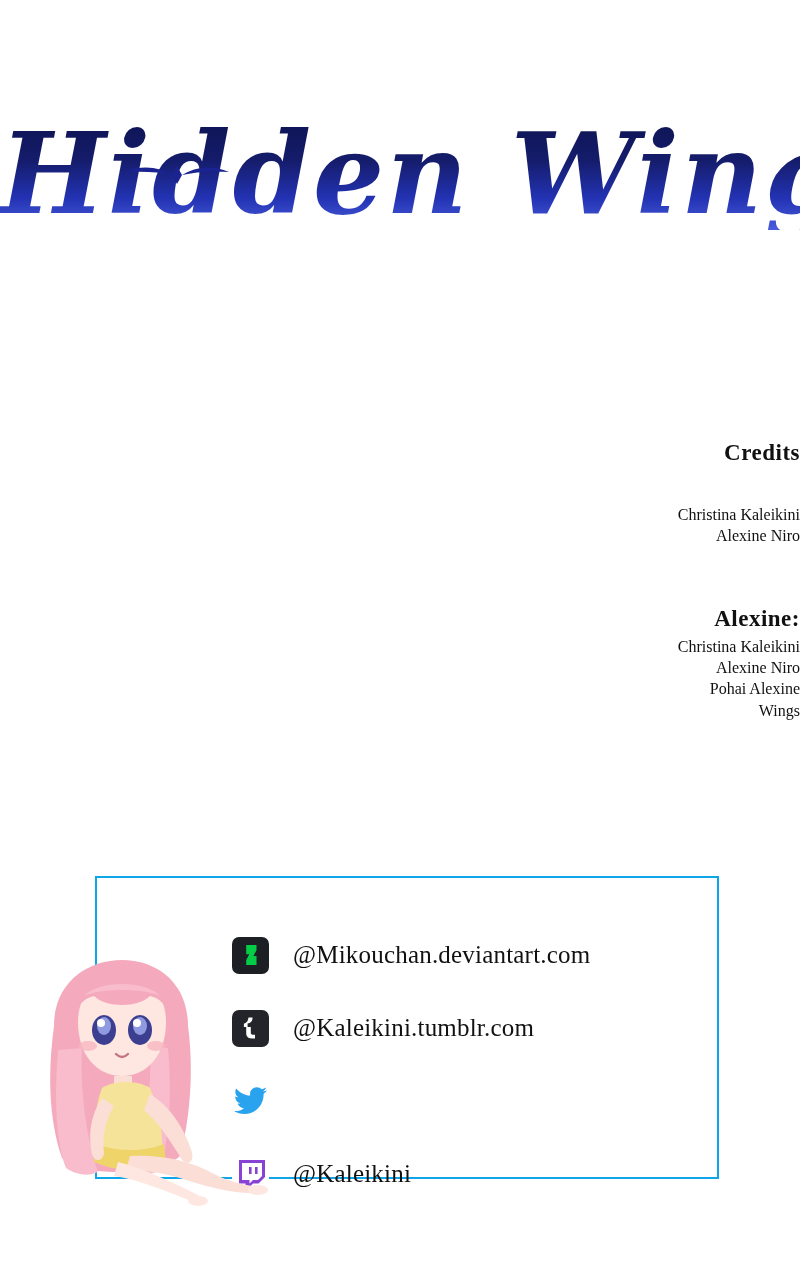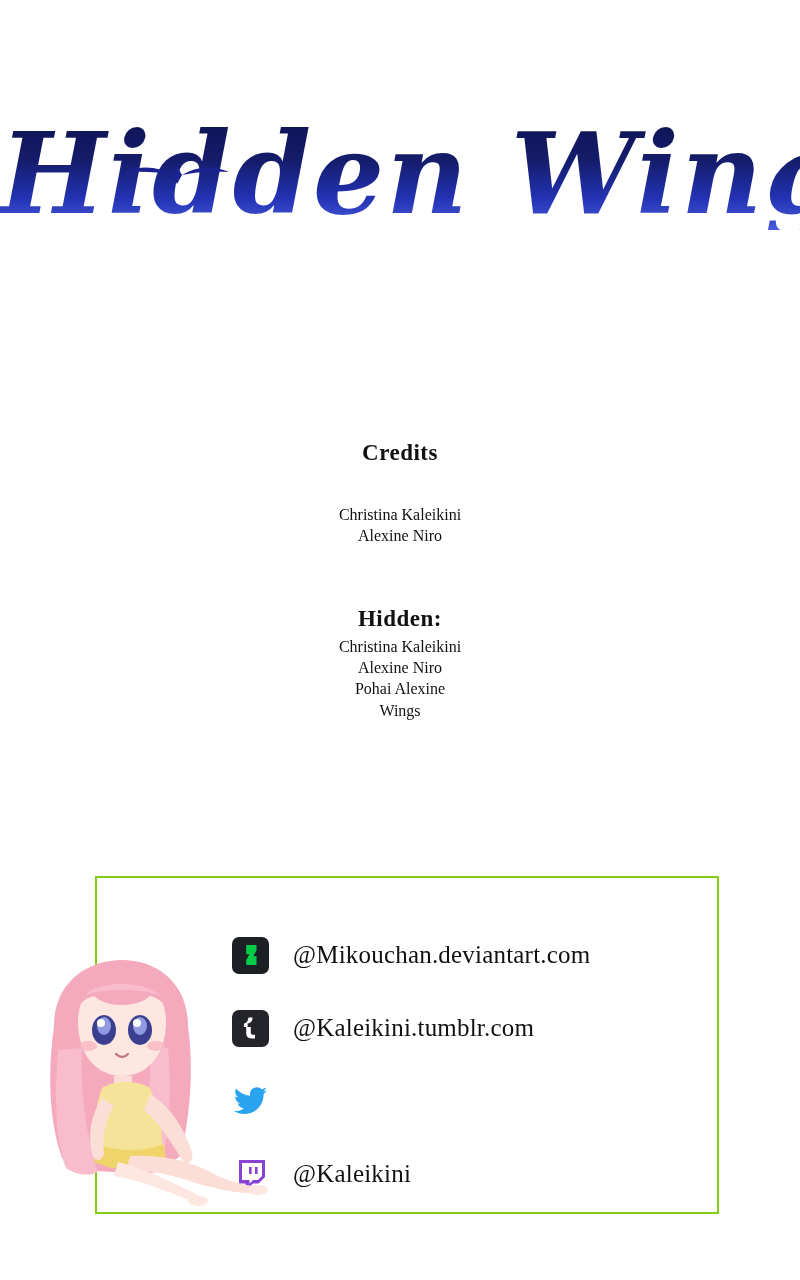--- a/index.html
+++ b/index.html
@@ -45,21 +45,21 @@
     left: 50%;
     transform: translateX(-278px);
   }
 
   
   .credits {
     position: absolute;
     top: 440px;
     left: 0;
     width: 800px;
-    text-align: center;
+    text-align: right;
   }
   .credits-heading {
     font-size: 23px;
     font-weight: 700;
     letter-spacing: 0.5px;
     margin: 0 0 0 0;
   }
   .section {
     margin-top: 38px;
   }
@@ -76,22 +76,22 @@
   .section.writers {
     margin-top: 60px;
   }
 
   
   .social-box {
     position: absolute;
     left: 95px;
     top: 876px;
     width: 624px;
-    height: 338px;
-    border: 2px solid #84cc16;
+    height: 303px;
+    border: 2px solid #0ea5e9;
     box-sizing: border-box;
     background: transparent;
   }
   .social-list {
     position: absolute;
     left: 135px;
     top: 48px;
   }
   .social-row {
     display: flex;
@@ -150,21 +150,21 @@
 
 <div class="credits">
   <div class="credits-heading">Credits</div>
 
   <div class="section illustrators">
     <div class="section-name">Christina Kaleikini</div>
     <div class="section-name">Alexine Niro</div>
   </div>
 
   <div class="section writers">
-    <div class="section-title">Hidden:</div>
+    <div class="section-title">Alexine:</div>
     <div class="section-name">Christina Kaleikini</div>
     <div class="section-name">Alexine Niro</div>
     <div class="section-name">Pohai Alexine</div>
     <div class="section-name">Wings</div>
   </div>
 </div>
 
 <div class="social-box">
   <div class="social-list">
 

